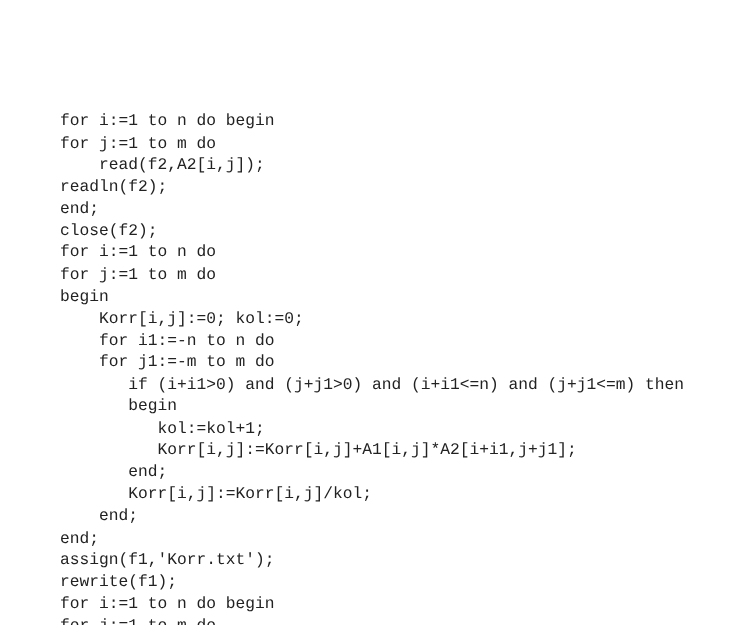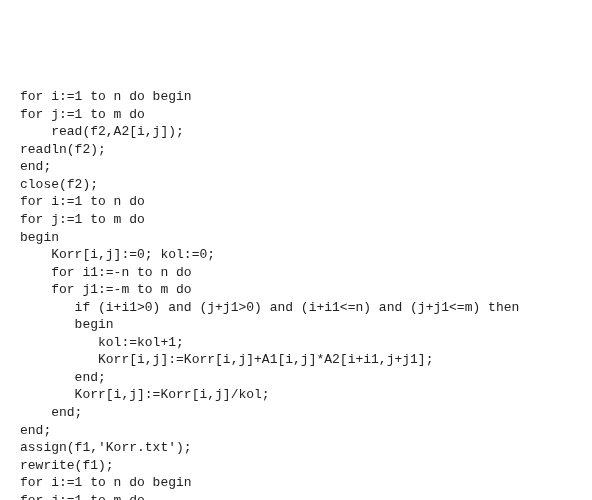--- a/index.html
+++ b/index.html
@@ -8,21 +8,21 @@
     background: #fff;
     font-family: "Courier New", Courier, monospace;
     font-size: 13px;
     line-height: 1.35;
     color: #222;
     width: 592px;
     box-sizing: border-box;
     white-space: pre;
   }
   .code-block { display: block; }
-  .line { display: block; }
+  .line { display: block; margin-left: 28px; }
 </style>
 </head>
 <body>
 
 
 
 <div class="code-block" id="code-container"><span class="line">for i:=1 to n do begin</span><span class="line">for j:=1 to m do</span><span class="line">    read(f2,A2[i,j]);</span><span class="line">readln(f2);</span><span class="line">end;</span><span class="line">close(f2);</span><span class="line">for i:=1 to n do</span><span class="line">for j:=1 to m do</span><span class="line">begin</span><span class="line">    Korr[i,j]:=0; kol:=0;</span><span class="line">    for i1:=-n to n do</span><span class="line">    for j1:=-m to m do</span><span class="line">       if (i+i1&gt;0) and (j+j1&gt;0) and (i+i1&lt;=n) and (j+j1&lt;=m) then</span><span class="line">       begin</span><span class="line">          kol:=kol+1;</span><span class="line">          Korr[i,j]:=Korr[i,j]+A1[i,j]*A2[i+i1,j+j1];</span><span class="line">       end;</span><span class="line">       Korr[i,j]:=Korr[i,j]/kol;</span><span class="line">    end;</span><span class="line">end;</span><span class="line">assign(f1,'Korr.txt');</span><span class="line">rewrite(f1);</span><span class="line">for i:=1 to n do begin</span><span class="line">for j:=1 to m do</span></div>
 
 
 

